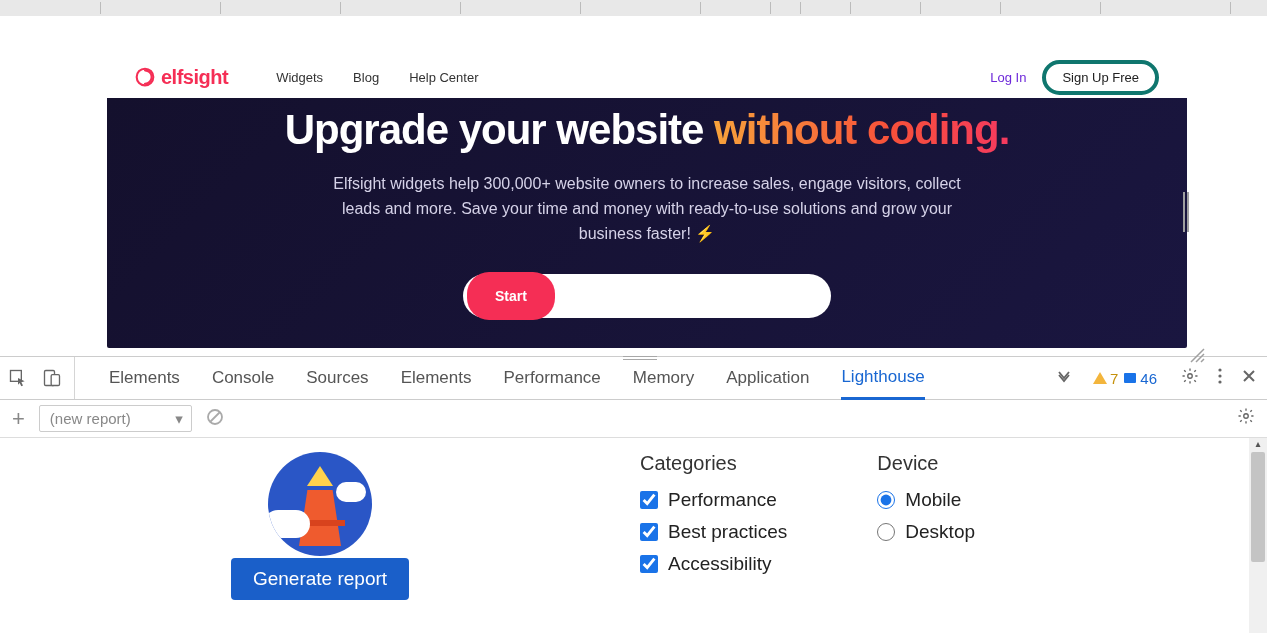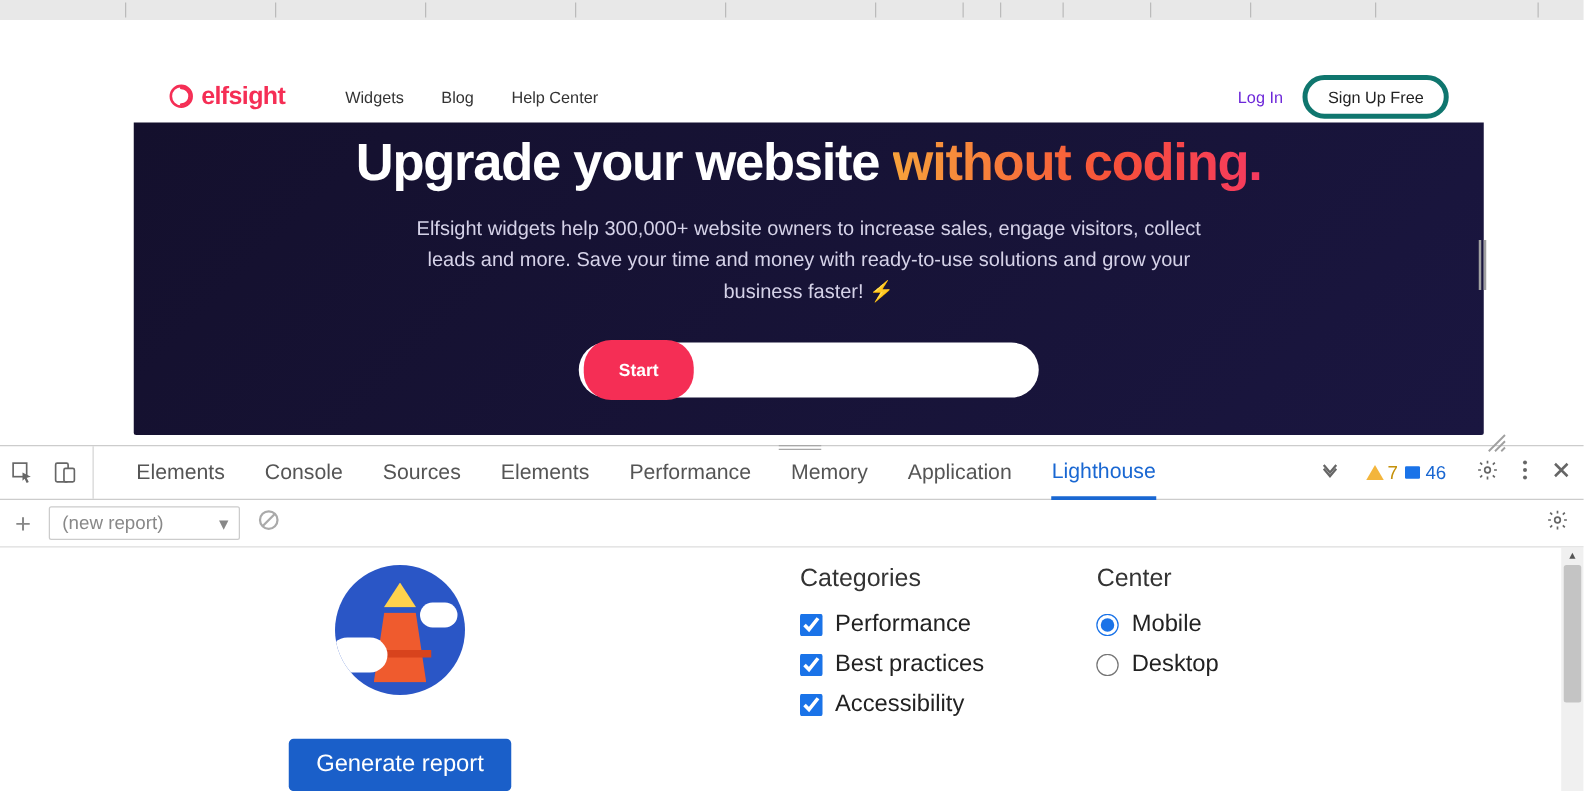--- a/index.html
+++ b/index.html
@@ -61,21 +61,21 @@
 
   
   .lh-body { display: flex; height: 200px; position: relative; overflow:hidden; }
   .lh-left { width: 640px; display:flex; flex-direction:column; align-items:center; padding-top: 14px; }
   .lh-logo { width: 104px; height: 104px; border-radius: 50%; background: #2a56c6; position: relative; overflow: hidden; }
   .lh-tower { position:absolute; left:50%; transform:translateX(-50%); bottom:10px; width:42px; height:56px; background:#ef5b2e; clip-path: polygon(20% 0, 80% 0, 100% 100%, 0 100%); }
   .lh-top { position:absolute; left:50%; transform:translateX(-50%); top:14px; width:26px; height:20px; background:#ffd24d; clip-path: polygon(50% 0, 100% 100%, 0 100%); }
   .lh-band { position:absolute; left:50%; transform:translateX(-50%); bottom:30px; width:50px; height:6px; background:#d8431d; }
   .lh-cloud1 { position:absolute; left:-4px; bottom:18px; width:46px; height:28px; background:#fff; border-radius:16px; }
   .lh-cloud2 { position:absolute; right:6px; top:30px; width:30px; height:20px; background:#fff; border-radius:12px; }
-  .gen-btn { margin-top: 35px; background: #1a5fc9; color: #fff; border: none; padding: 10px 22px; font-size: 19px; border-radius: 4px; cursor: pointer; }
+  .gen-btn { margin-top: 2px; background: #1a5fc9; color: #fff; border: none; padding: 10px 22px; font-size: 19px; border-radius: 4px; cursor: pointer; }
 
   .lh-right { display: flex; gap: 90px; padding-top: 14px; font-size: 19px; color: #222; }
   .lh-col h3 { font-size: 20px; font-weight: 400; margin-bottom: 14px; color:#333; }
   .opt-row { display: flex; align-items: center; gap: 10px; margin-bottom: 10px; }
   .chk { width:18px; height:18px; accent-color:#1a73e8; }
   .rad { width:18px; height:18px; accent-color:#1a73e8; }
 
   .lh-scroll { position:absolute; right:0; top:0; width:18px; height:100%; background:#f0f0f0; }
   .lh-scroll .up { position:absolute; top:0; left:0; right:0; text-align:center; font-size:10px; color:#555; }
   .lh-scroll .thumb { position:absolute; top:14px; left:2px; right:2px; height:110px; background:#c4c4c4; border-radius:2px; }
@@ -245,21 +245,21 @@
       <label class="opt-row">
           <input type="checkbox" class="chk" checked="" style="">
           <span>Best practices</span>
         </label>
       <label class="opt-row">
           <input type="checkbox" class="chk" checked="" style="">
           <span>Accessibility</span>
         </label>
     </div>
     <div class="lh-col">
-      <h3>Center</h3>
+      <h3>Device</h3>
       <label class="opt-row">
           <input type="radio" name="dev" class="rad" checked="" style="">
           <span>Mobile</span>
         </label>
       <label class="opt-row">
           <input type="radio" name="dev" class="rad" style="">
           <span>Desktop</span>
         </label>
     </div>
   </div>

